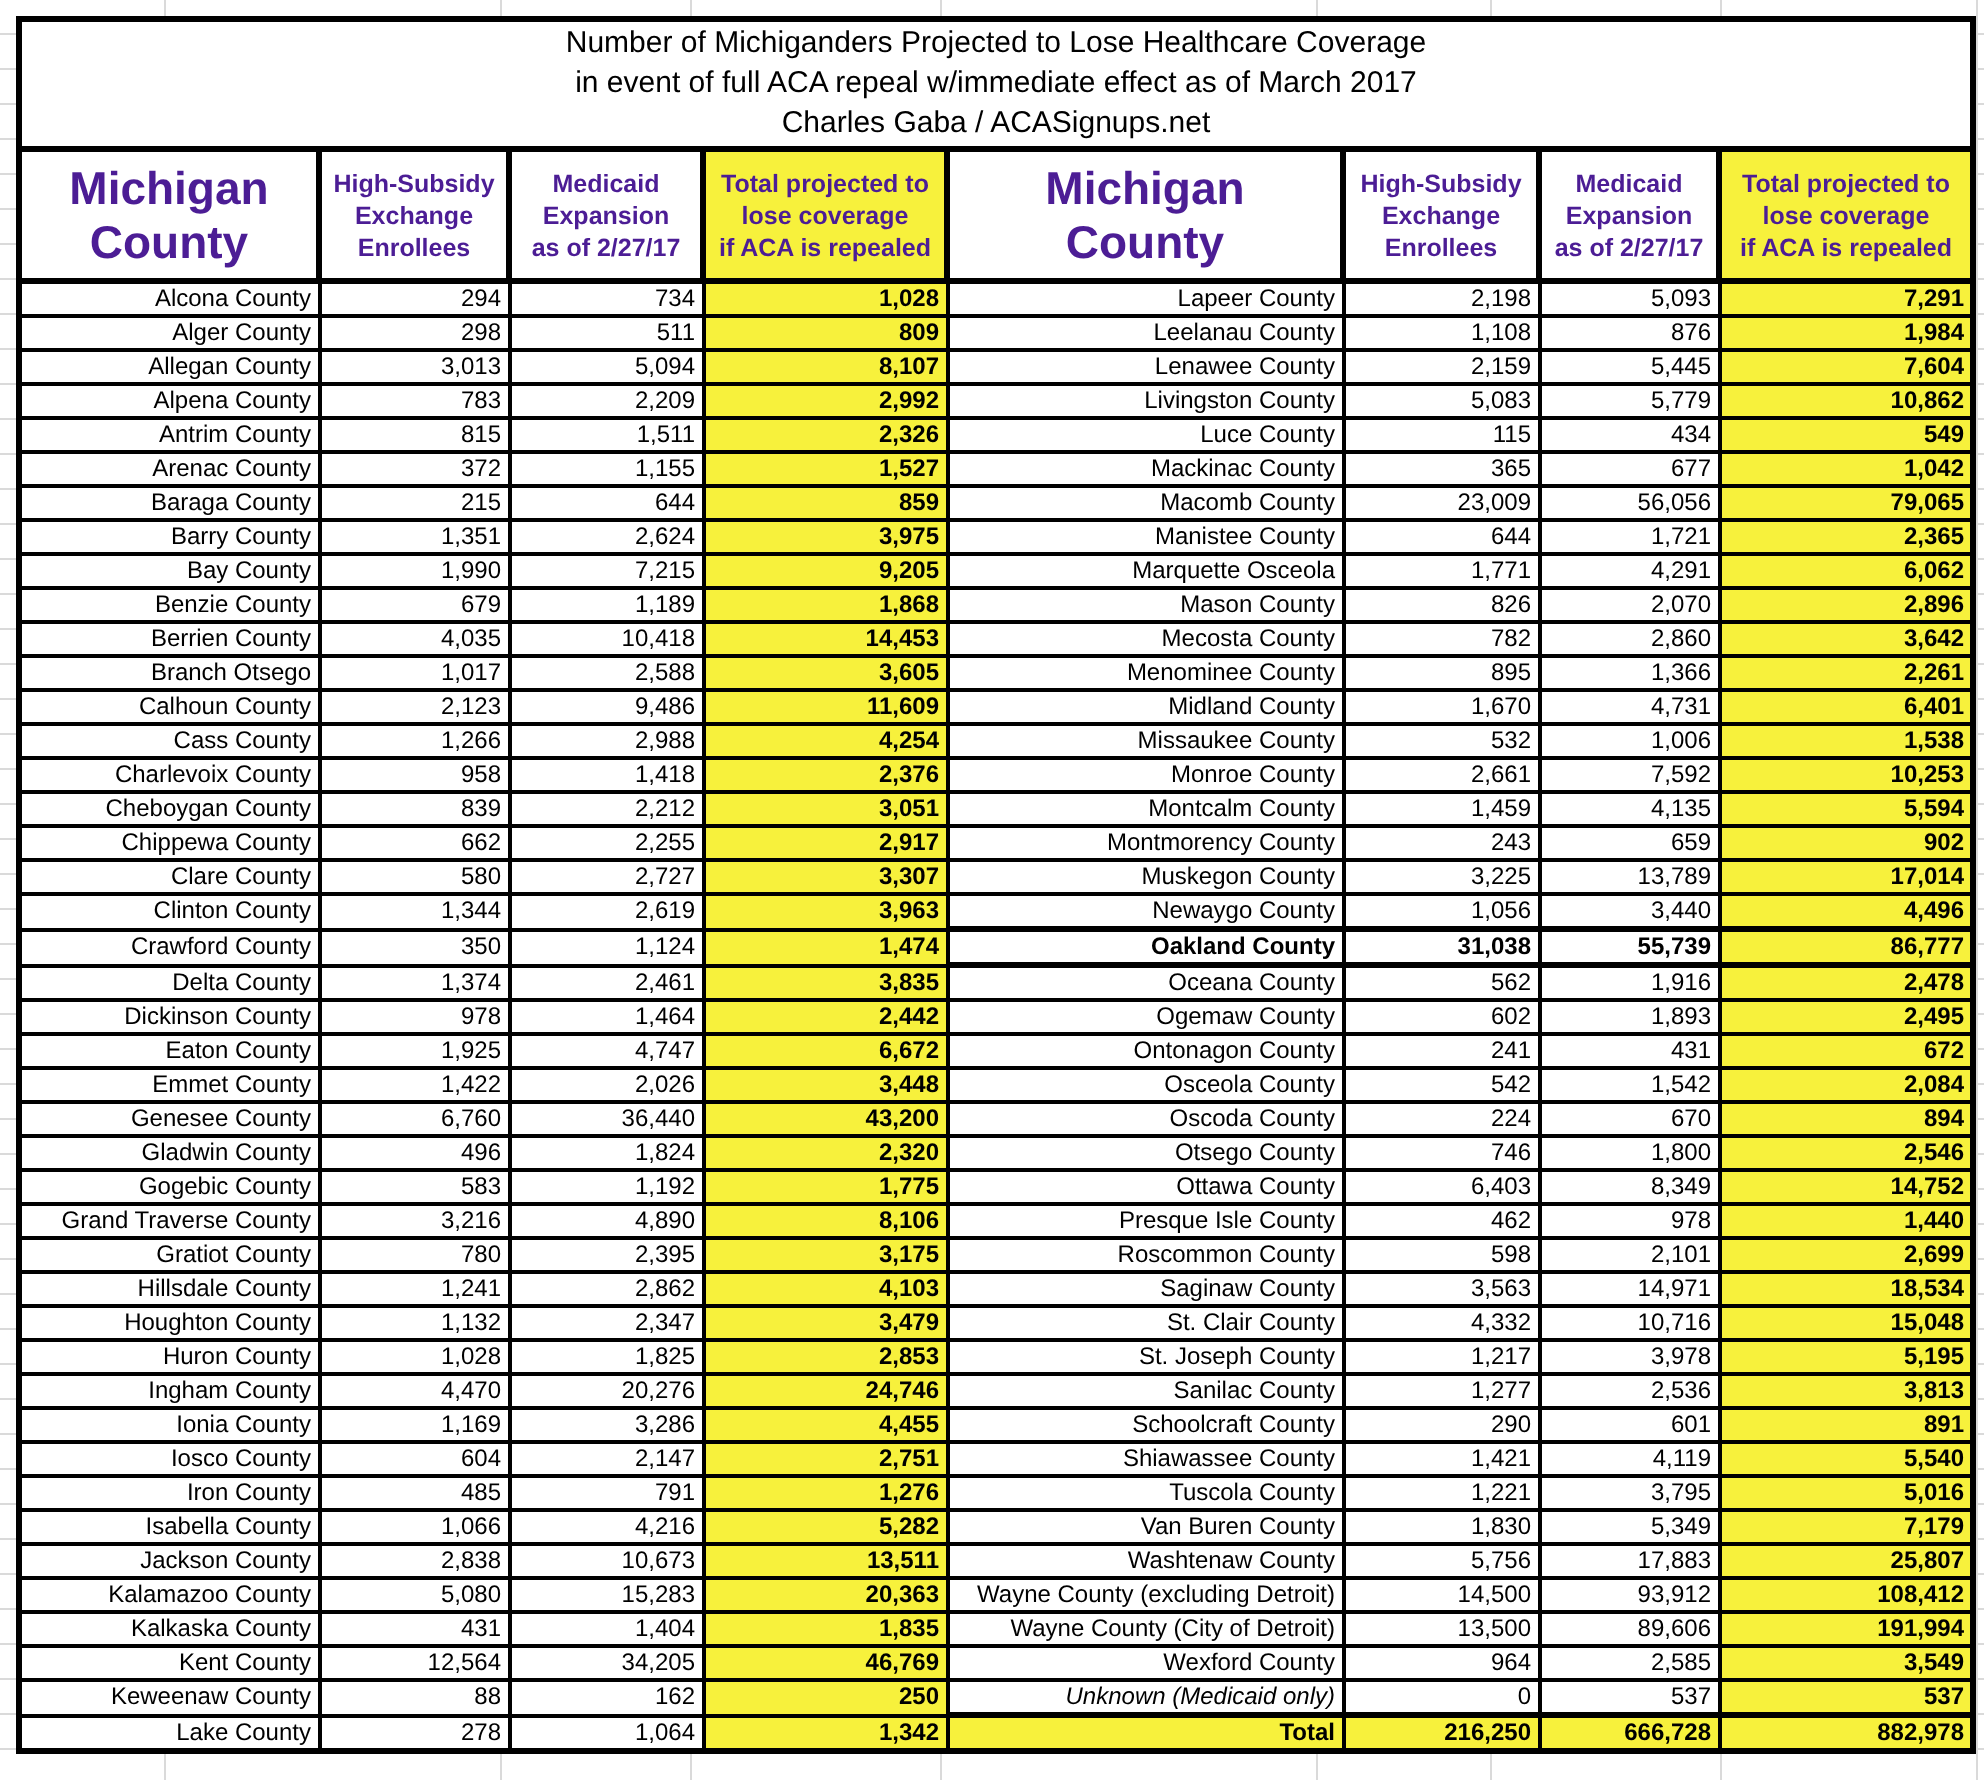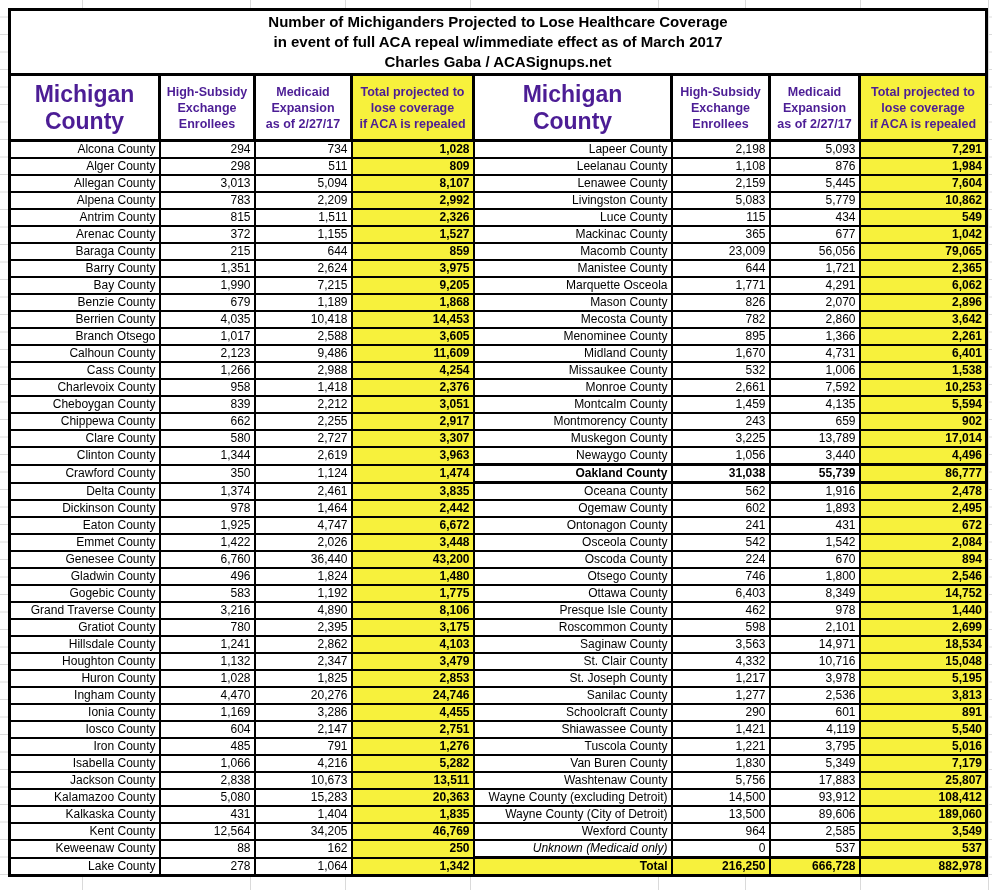--- a/index.html
+++ b/index.html
@@ -28,21 +28,21 @@
     border-collapse:collapse;
     table-layout:fixed;
     background:var(--bg);
     border:3px solid var(--border);
   }
   td,th{box-sizing:border-box;overflow:hidden;}
   .title-cell{
     height:61px;
     border:3px solid var(--border);
     text-align:center;vertical-align:middle;
-    font-weight:bold;font-size:15px;line-height:20px;
+    font-weight:normal;font-size:15px;line-height:20px;
     color:#000;
   }
   th.colhead{
     border:3px solid var(--border);
     font-weight:bold;font-size:12.5px;line-height:16px;
     text-align:center;vertical-align:middle;
     white-space:pre-line;
     height:66px;padding:0 1px;color:#4c1d95;
   }
   th.county-head{font-size:23px;line-height:27px;}
@@ -367,21 +367,21 @@
           <td class="c-num c-total">43,200</td>
           <td class="c-county">Oscoda County</td>
           <td class="c-num">224</td>
           <td class="c-num">670</td>
           <td class="c-num c-total">894</td>
         </tr>
         <tr>
           <td class="c-county">Gladwin County</td>
           <td class="c-num">496</td>
           <td class="c-num">1,824</td>
-          <td class="c-num c-total">1,480</td>
+          <td class="c-num c-total">2,320</td>
           <td class="c-county">Otsego County</td>
           <td class="c-num">746</td>
           <td class="c-num">1,800</td>
           <td class="c-num c-total">2,546</td>
         </tr>
         <tr>
           <td class="c-county">Gogebic County</td>
           <td class="c-num">583</td>
           <td class="c-num">1,192</td>
           <td class="c-num c-total">1,775</td>
@@ -511,21 +511,21 @@
           <td class="c-num c-total">108,412</td>
         </tr>
         <tr>
           <td class="c-county">Kalkaska County</td>
           <td class="c-num">431</td>
           <td class="c-num">1,404</td>
           <td class="c-num c-total">1,835</td>
           <td class="c-county">Wayne County (City of Detroit)</td>
           <td class="c-num">13,500</td>
           <td class="c-num">89,606</td>
-          <td class="c-num c-total">189,060</td>
+          <td class="c-num c-total">191,994</td>
         </tr>
         <tr>
           <td class="c-county">Kent County</td>
           <td class="c-num">12,564</td>
           <td class="c-num">34,205</td>
           <td class="c-num c-total">46,769</td>
           <td class="c-county">Wexford County</td>
           <td class="c-num">964</td>
           <td class="c-num">2,585</td>
           <td class="c-num c-total">3,549</td>

